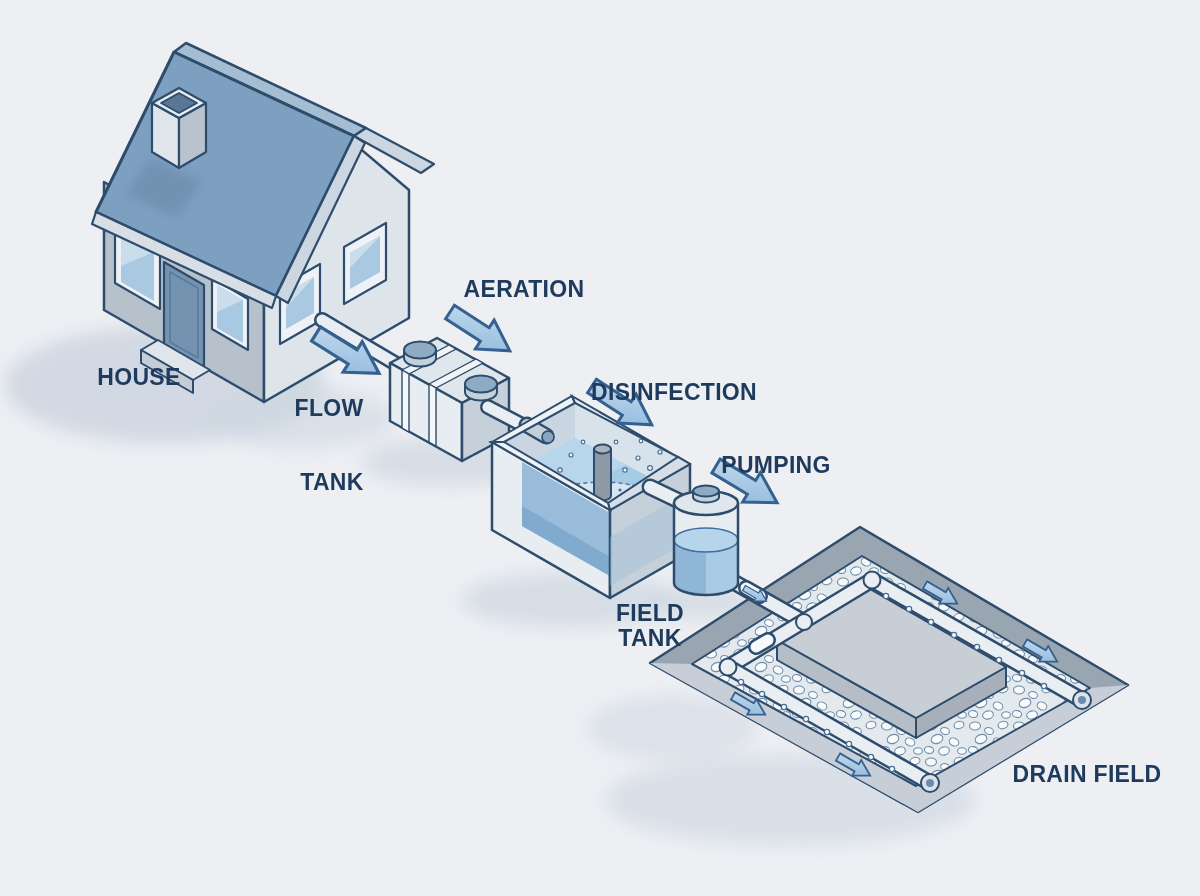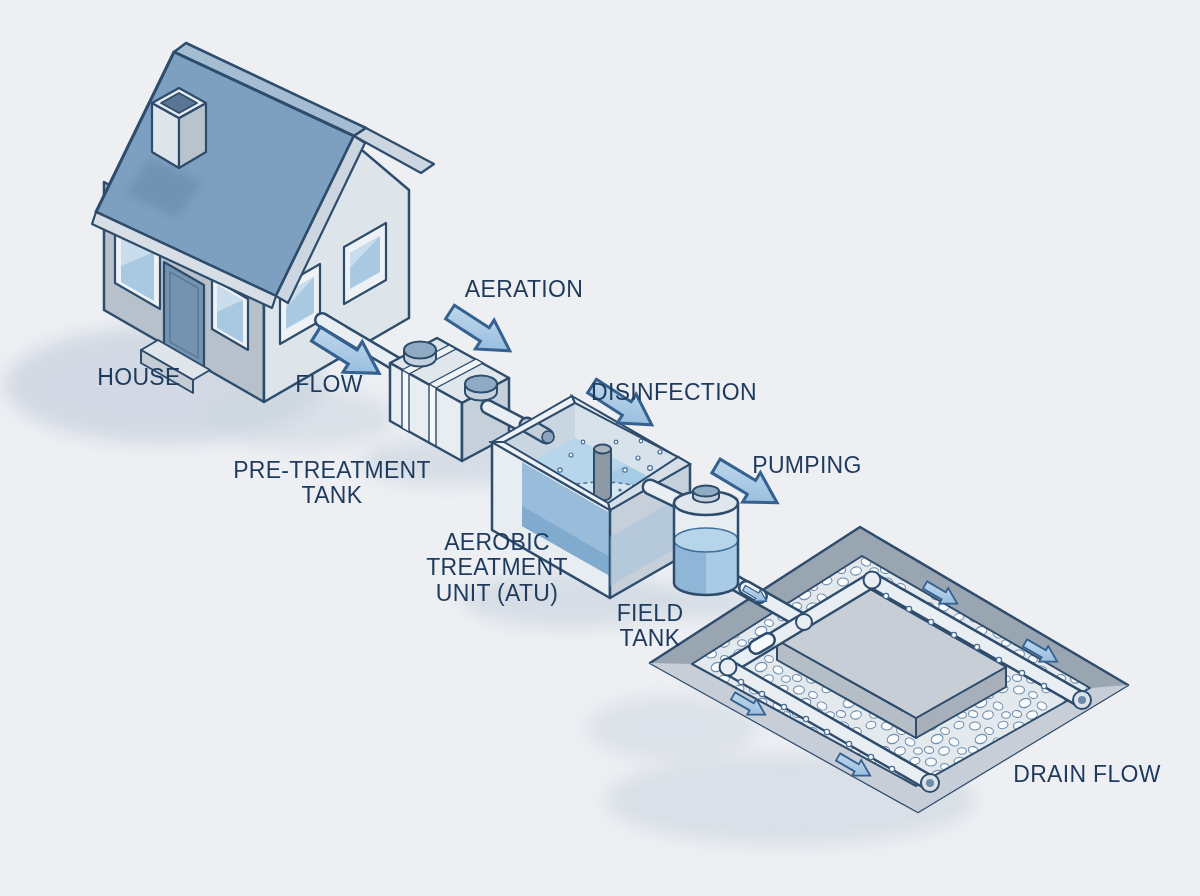--- a/index.html
+++ b/index.html
@@ -5,21 +5,21 @@
   html,body{margin:0;padding:0;background:#dfe2e8;}
   .stage{
     position:relative;width:1200px;height:896px;overflow:hidden;
     background:var(--c-background,#edeff3);
     font-family:"Liberation Sans","DejaVu Sans",sans-serif;
   }
   .stage svg{position:absolute;left:0;top:0;}
   .lbl{
     position:absolute;transform:translate(-50%,-50%);
     color:var(--c-label-text,#1e3a5c);
-    font-weight:normal;font-size:23px;line-height:1.1;
+    font-weight:bold;font-size:23px;line-height:1.1;
     letter-spacing:.3px;text-align:center;white-space:nowrap;
   }
   .lbl span{display:block;}
   
   .f-roof{fill:var(--c-roof-main,#7d9fc0)}
   .f-roofl{fill:var(--c-roof-light,#a4bdd3)}
   .f-fascia{fill:var(--c-fascia,#d7dee6)}
   .f-walll{fill:var(--c-wall-left,#b7c1cb)}
   .f-wallr{fill:var(--c-wall-right,#dde4ea)}
   .f-glass{fill:var(--c-window-glass,#a9c8e2)}
@@ -308,41 +308,35 @@
     <use href="#arr" transform="translate(316,334) rotate(32) scale(1.2)"></use>
     <use href="#arr" transform="translate(450,312) rotate(33) scale(1.15)"></use>
     <use href="#arr" transform="translate(592,386) rotate(33) scale(1.15)"></use>
     <use href="#arr" transform="translate(716,466) rotate(31) scale(1.15)"></use>
   </g>
 </svg>
 
   <div class="lbl" style="left:139px;top:378px">
       <span>HOUSE</span>
     </div>
-  <div class="lbl" style="left:329px;top:385px">
+  <div class="lbl" style="left:329px;top:409px">
       <span>FLOW</span>
     </div>
   <div class="lbl" style="left:332px;top:483px">
-    <span>PRE-TREATMENT</span>
     <span>TANK</span>
   </div>
   <div class="lbl" style="left:524px;top:290px">
       <span>AERATION</span>
     </div>
-  <div class="lbl" style="left:497px;top:568px">
-    <span>AEROBIC</span>
-    <span>TREATMENT</span>
-    <span>UNIT (ATU)</span>
-  </div>
   <div class="lbl" style="left:674px;top:393px">
       <span>DISINFECTION</span>
     </div>
-  <div class="lbl" style="left:807px;top:466px">
+  <div class="lbl" style="left:776px;top:466px">
       <span>PUMPING</span>
     </div>
   <div class="lbl" style="left:650px;top:626px">
     <span>FIELD</span>
     <span>TANK</span>
   </div>
   <div class="lbl" style="left:1087px;top:775px">
-      <span>DRAIN FLOW</span>
+      <span>DRAIN FIELD</span>
     </div>
 </div>
 
 </body></html>

